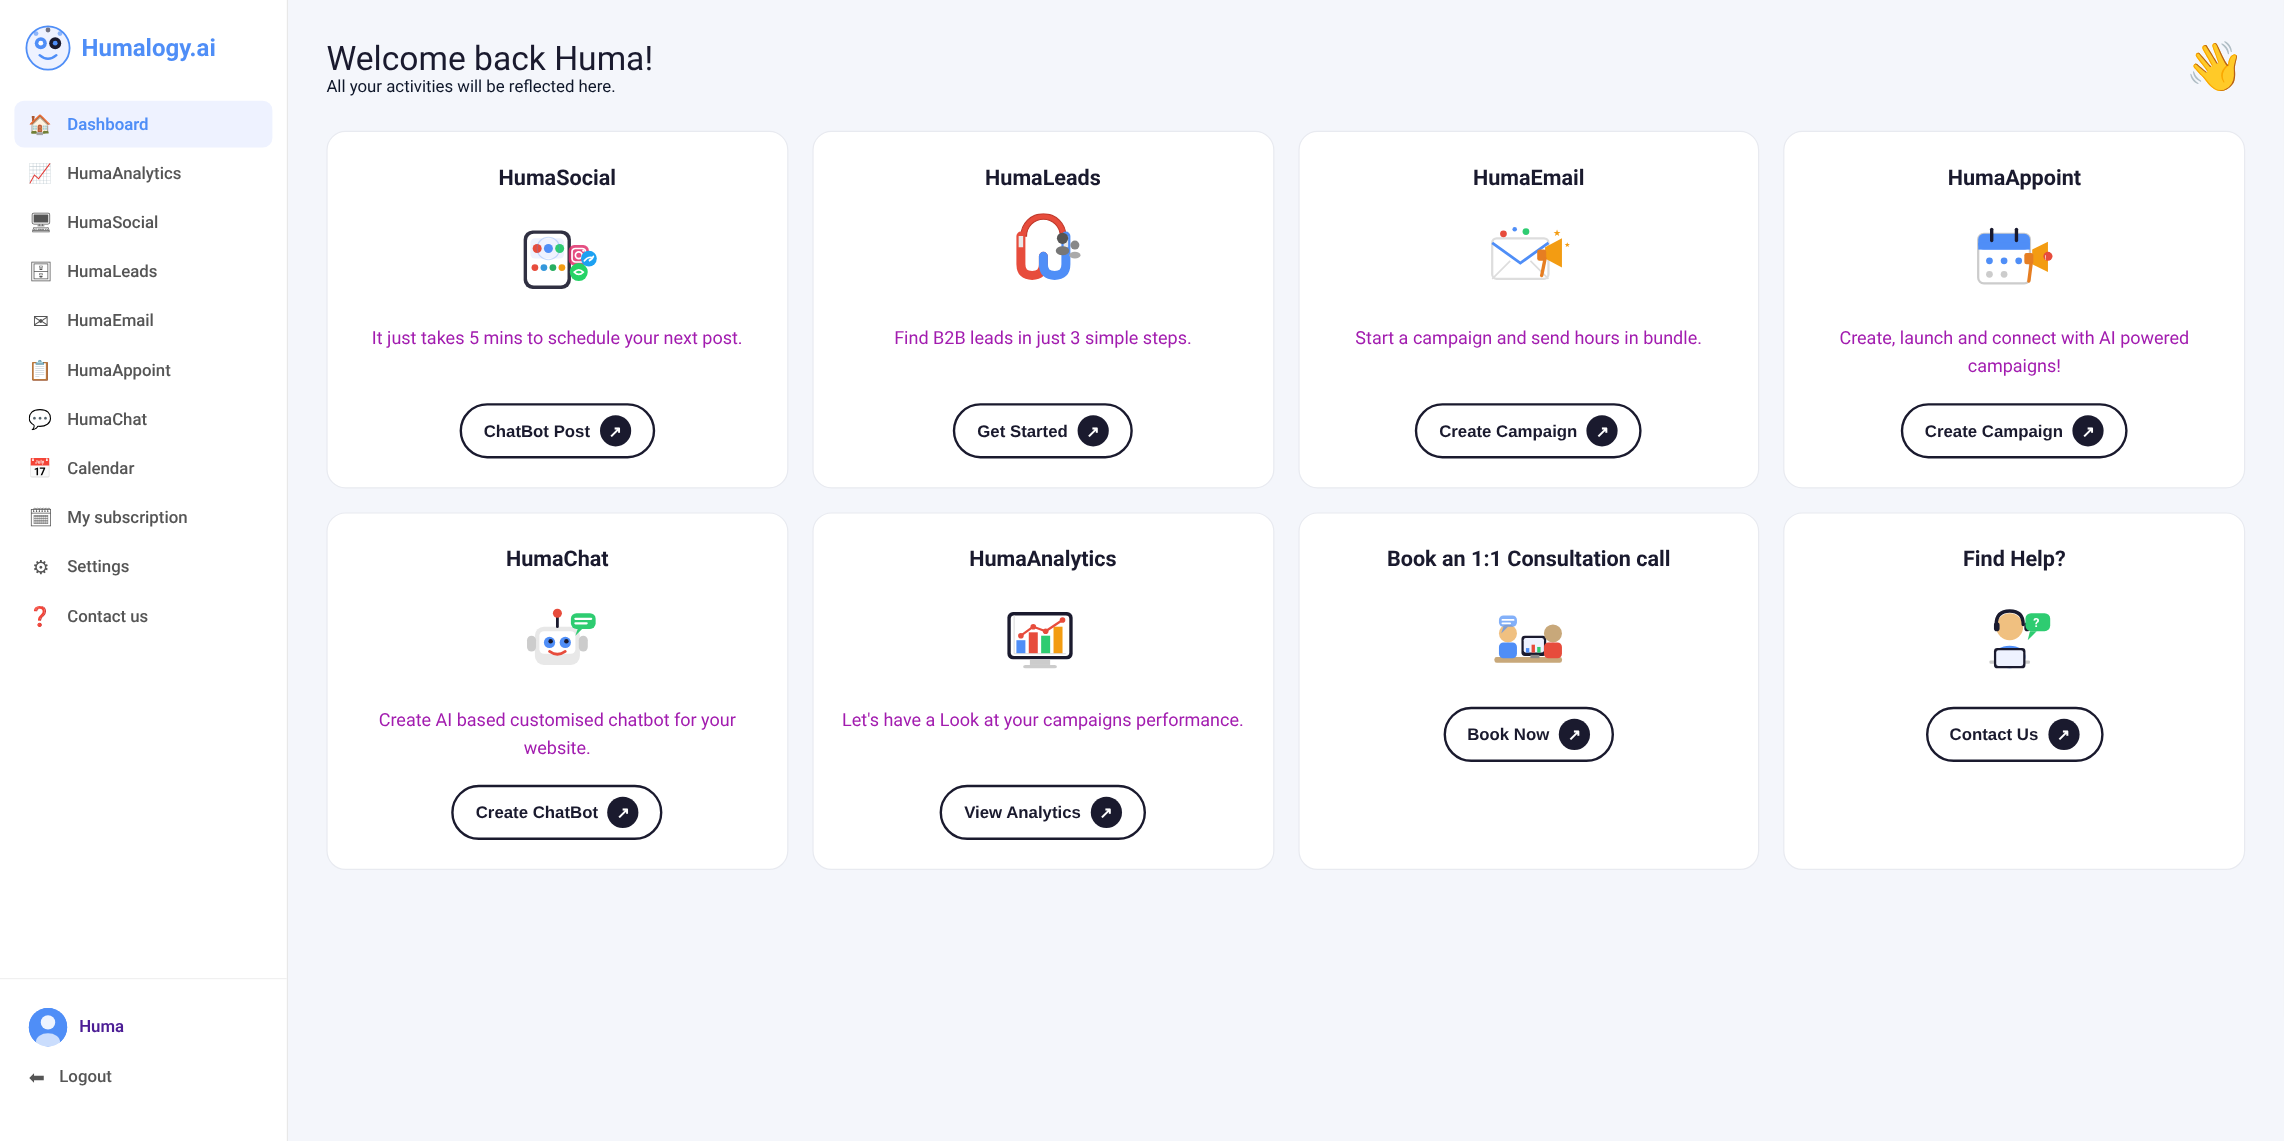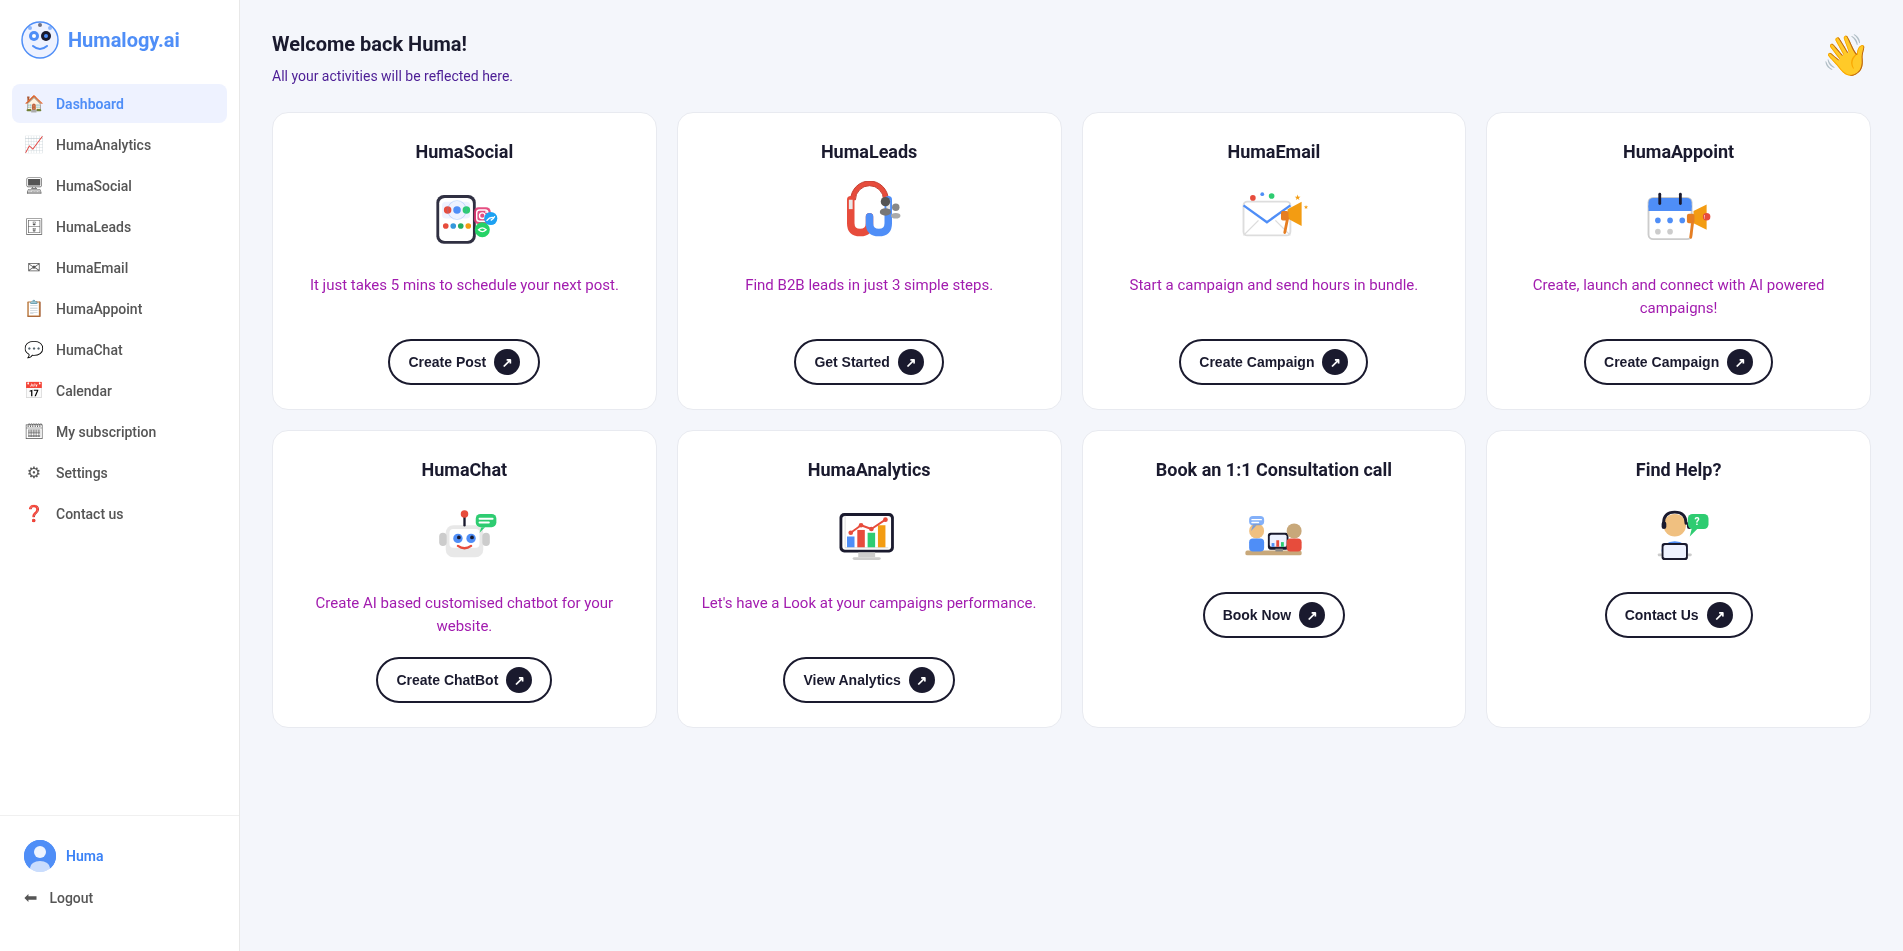--- a/index.html
+++ b/index.html
@@ -97,29 +97,28 @@
       padding: 32px 32px;
       background: #f4f6fb;
     }
     .header {
       display: flex;
       justify-content: space-between;
       align-items: flex-start;
       margin-bottom: 28px;
     }
     .header-title {
-      font-size: 20px;
-      font-weight: 700;
+      font-size: 28px;
+      font-weight: 400;
       color: #1a1a2e;
     }
     .header-subtitle {
       font-size: 14px;
-      color: #4c1d95;
-      margin-top: 12px;
-      text-align: center;
+      color: #0f172a;
+      margin-top: 0;
     }
     .wave-emoji {
       font-size: 40px;
     }
 
     
     .cards-grid {
       display: grid;
       grid-template-columns: repeat(4, 1fr);
       gap: 20px;
@@ -257,21 +256,21 @@
 
   <div class="sidebar-bottom">
     <div class="user-item">
       <div class="user-avatar">
         <svg width="32" height="32" viewBox="0 0 32 32">
           <circle cx="16" cy="16" r="16" fill="#4f8ef7"></circle>
           <circle cx="16" cy="12" r="6" fill="#fff" opacity="0.9"></circle>
           <ellipse cx="16" cy="28" rx="10" ry="7" fill="#fff" opacity="0.7"></ellipse>
         </svg>
       </div>
-      <span style="font-weight:600;font-size:14px;color:#3b82f6;">Huma</span>
+      <span style="font-weight:600;font-size:14px;color:#4c1d95;">Huma</span>
     </div>
     <div class="logout-item">
       <span style="font-size:16px;">⬅</span>
       <span>Logout</span>
     </div>
   </div>
 </aside>
 
 <main class="main">
   <div class="header">
@@ -310,21 +309,21 @@
 
           <circle cx="59" cy="52" r="8" fill="#25d366"></circle>
           <path d="M55 52 Q59 48 63 52 Q59 56 55 52Z" fill="none" stroke="#fff" stroke-width="1.5"></path>
 
           <circle cx="68" cy="40" r="7" fill="#1da1f2"></circle>
           <path d="M64 42 Q67 38 71 39 Q70 41 68 42 Q71 41 72 38" stroke="#fff" stroke-width="1.5" fill="none" stroke-linecap="round"></path>
         </svg>
       </div>
       <p class="card-desc">It just takes 5 mins to schedule your next post.</p>
       <button class="card-btn">
-        <span>Create Post</span>
+        <span>ChatBot Post</span>
         <span class="card-btn-icon">↗</span>
       </button>
     </div>
 
     <div class="card">
       <div class="card-title">HumaLeads</div>
       <div class="card-icon">
         <svg class="card-svg" viewBox="0 0 80 80">
 
           <path d="M20 20 A20 20 0 0 1 60 20 L55 20 A15 15 0 0 0 25 20 Z" fill="#e74c3c" stroke="#c0392b" stroke-width="1"></path>

